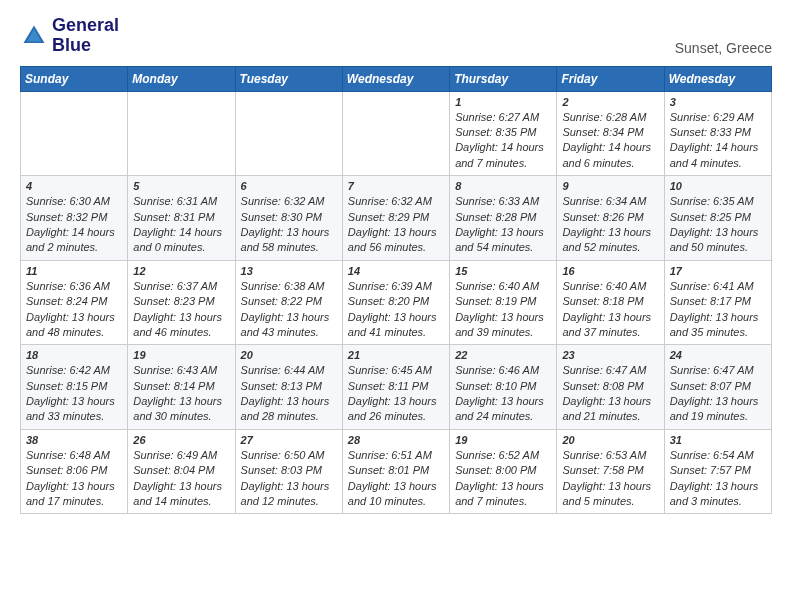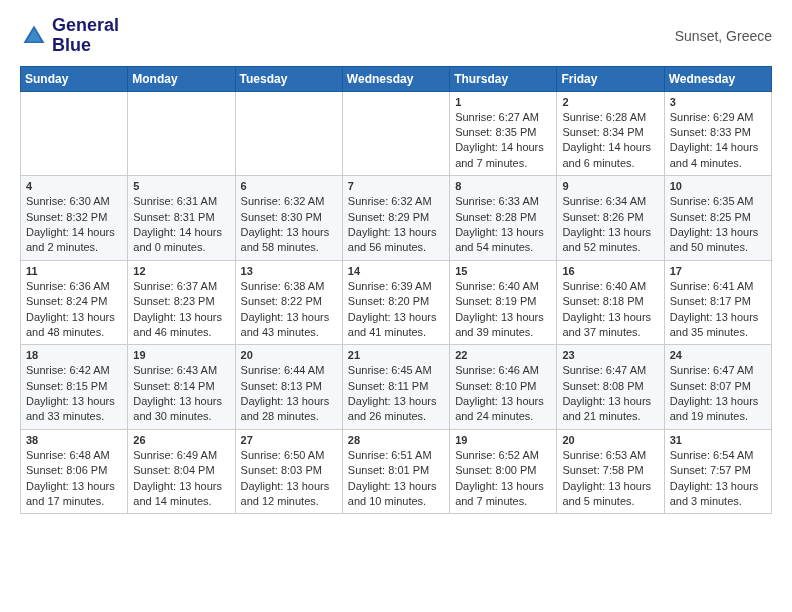--- a/index.html
+++ b/index.html
@@ -11,21 +11,21 @@
       overflow: hidden;
     }
     .page {
       width: 792px;
       height: 612px;
       padding: 16px 20px 10px 20px;
     }
     .header {
       display: flex;
       justify-content: space-between;
-      align-items: center;
+      align-items: flex-end;
       margin-bottom: 10px;
     }
     .logo {
       display: flex;
       align-items: center;
     }
     .logo-text {
       font-size: 18px;
       font-weight: bold;
       color: #1a1a6e;
@@ -45,20 +45,21 @@
       color: #222;
     }
     .location {
       font-size: 14px;
       color: #555;
     }
     .calendar-table {
       width: 100%;
       border-collapse: collapse;
       table-layout: fixed;
+      font-style: italic;
     }
     .calendar-table th {
       background-color: #2a6db5;
       color: #fff;
       font-size: 12px;
       font-weight: bold;
       padding: 5px 4px;
       text-align: left;
       border: 1px solid #1a5a9a;
     }

